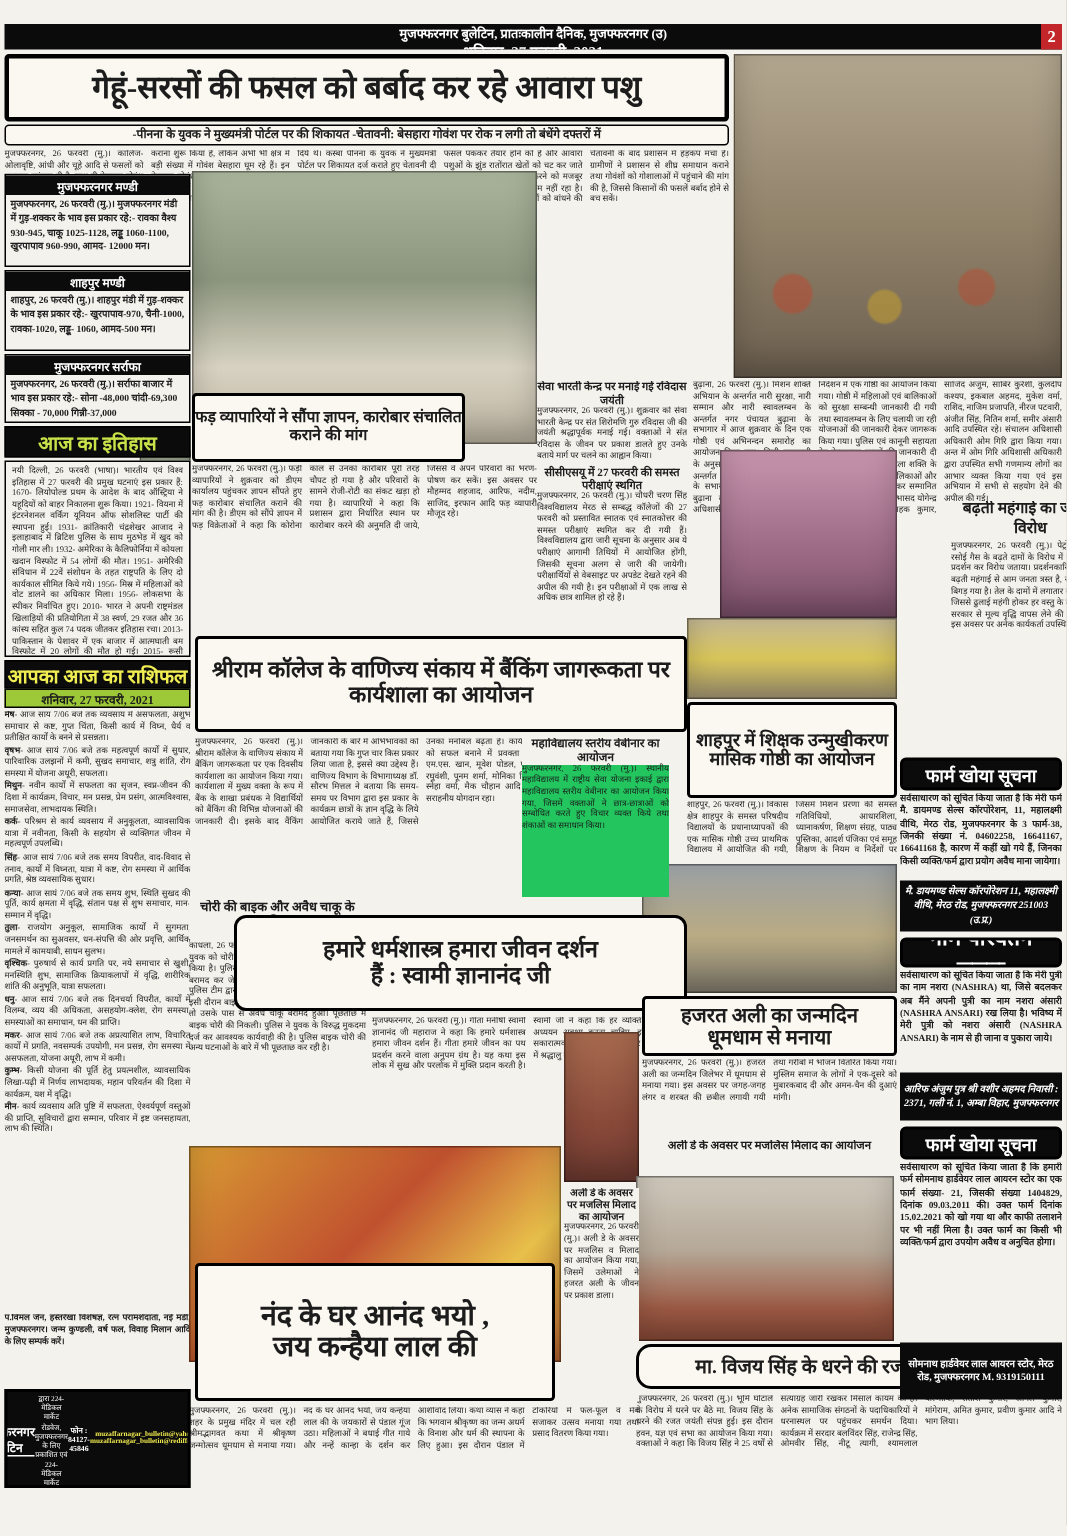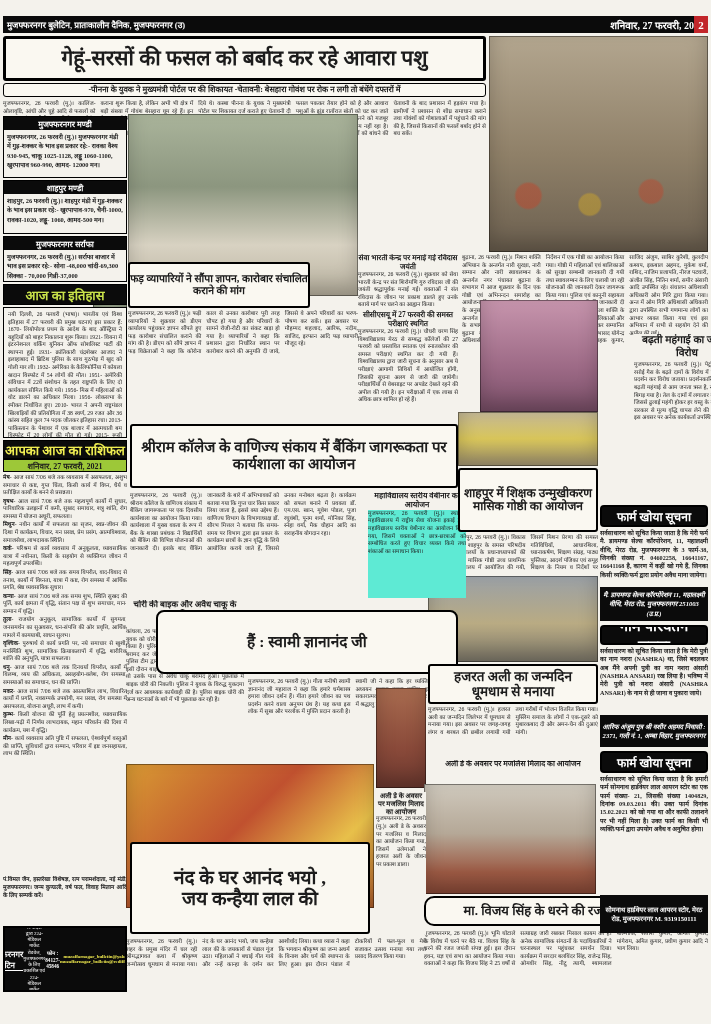--- a/index.html
+++ b/index.html
@@ -1,18 +1,18 @@
 <!DOCTYPE html>
 <html lang="hi"><head>
 <meta charset="utf-8">
 <style>
   html,body{margin:0;padding:0;background:#cfccc3;}
   .page{position:relative;width:711px;height:1024px;margin:0 auto;background:#f4f2ec;
         font-family:"Liberation Serif","DejaVu Serif",serif;color:#1c1c1c;overflow:hidden;}
-  .b{position:absolute;overflow:hidden;box-sizing:border-box;}
+  .b{position:absolute;overflow:hidden;box-sizing:border-box;flex-direction:column;}
   .txt{font-size:5.7px;line-height:1.33;text-align:justify;}
   .txtb{font-size:6.2px;line-height:1.35;text-align:justify;font-weight:bold;}
   .cols2{column-count:2;column-gap:5px;}
   .cols3{column-count:3;column-gap:5px;}
   .cols4{column-count:4;column-gap:5px;}
   .cols5{column-count:5;column-gap:5px;}
   .hbox{background:#faf8f1;border:2px solid #000;display:flex;align-items:center;justify-content:center;
         text-align:center;font-weight:bold;line-height:1.12;z-index:4;border-radius:3px;}
   .inv{background:#0b0b0b;color:#fff;display:flex;align-items:center;justify-content:center;
        font-weight:bold;z-index:4;text-align:center;}
@@ -104,29 +104,30 @@
   <div class="b photo p-fad" style="left:128px;top:114px;width:230px;height:182px;"></div>
   <div class="b hbox" style="left:128px;top:262px;width:182px;height:46px;font-size:10.5px;">
     <span>फड़ व्यापारियों ने सौंपा ज्ञापन, कारोबार संचालित कराने की मांग</span>
   </div>
   <div class="b txt cols3" style="left:128px;top:310px;width:230px;height:108px;">मुजफ्फरनगर, 26 फरवरी (मु.)। फड़ी व्यापारियों ने शुक्रवार को डीएम कार्यालय पहुंचकर ज्ञापन सौंपते हुए फड़ कारोबार संचालित कराने की मांग की है। डीएम को सौंपे ज्ञापन में फड़ विक्रेताओं ने कहा कि कोरोना काल से उनका कारोबार पूरी तरह चौपट हो गया है और परिवारों के सामने रोजी-रोटी का संकट खड़ा हो गया है। व्यापारियों ने कहा कि प्रशासन द्वारा निर्धारित स्थान पर कारोबार करने की अनुमति दी जाये, जिससे वे अपने परिवारों का भरण-पोषण कर सकें। इस अवसर पर मौहम्मद शहजाद, आरिफ, नदीम, साजिद, इरफान आदि फड़ व्यापारी मौजूद रहे।</div>
 
   <div class="b hbox" style="left:130px;top:424px;width:328px;height:64px;font-size:15px;">
     <span>श्रीराम कॉलेज के वाणिज्य संकाय में बैंकिंग जागरूकता पर कार्यशाला का आयोजन</span>
   </div>
   <div class="b txt cols3" style="left:130px;top:492px;width:226px;height:106px;">मुजफ्फरनगर, 26 फरवरी (मु.)। श्रीराम कॉलेज के वाणिज्य संकाय में बैंकिंग जागरूकता पर एक दिवसीय कार्यशाला का आयोजन किया गया। कार्यशाला में मुख्य वक्ता के रूप में बैंक के शाखा प्रबंधक ने विद्यार्थियों को बैंकिंग की विभिन्न योजनाओं की जानकारी दी। इसके बाद वैंकिंग जानकारी के बारे में अभिभावकों को बताया गया कि गुप्त चार किस प्रकार लिया जाता है, इससे क्या उद्देश्य हैं। वाणिज्य विभाग के विभागाध्यक्ष डॉ. सौरभ मित्तल ने बताया कि समय-समय पर विभाग द्वारा इस प्रकार के कार्यक्रम छात्रों के ज्ञान वृद्धि के लिये आयोजित कराये जाते हैं, जिससे उनका मनोबल बढ़ता है। कार्यक्रम को सफल बनाने में प्रवक्ता डॉ. एम.एस. खान, मूवेश पोडल, पूजा रघुवंशी, पूनम शर्मा, मोनिका सिंह, स्नेहा वर्मा, मैक चौहान आदि का सराहनीय योगदान रहा।</div>
-  <div class="b" style="left:368px;top:492px;width:98px;height:106px;z-index:3;background:#5eead4;">
+  <div class="b" style="left:348px;top:492px;width:98px;height:106px;z-index:3;background:#22c55e;">
     <div class="shead">महाविद्यालय स्तरीय वेबीनार का आयोजन</div>
     <div class="txt">मुजफ्फरनगर, 26 फरवरी (मु.)। स्थानीय महाविद्यालय में राष्ट्रीय सेवा योजना इकाई द्वारा महाविद्यालय स्तरीय वेबीनार का आयोजन किया गया, जिसमें वक्ताओं ने छात्र-छात्राओं को सम्बोधित करते हुए विचार व्यक्त किये तथा शंकाओं का समाधान किया।</div>
   </div>
 
   <div class="b shead" style="left:126px;top:600px;width:118px;height:26px;font-size:8.6px;">चोरी की बाइक और अवैध चाकू के साथ गिरफ्तार</div>
   <div class="b txt" style="left:126px;top:628px;width:118px;height:150px;">कांधला, 26 फरवरी (मु.)। पुलिस ने चैकिंग के दौरान एक युवक को चोरी की बाइक व अवैध चाकू के साथ गिरफ्तार किया है। पुलिस ने चोर के कब्जे से चोरी की गयी बाइक बरामद कर जेल भेज दिया। थाना प्रभारी ने बताया कि पुलिस टीम द्वारा संदिग्ध वाहनों की चैकिंग की जा रही थी, इसी दौरान बाइक सवार युवक को रोककर तलाशी ली गयी तो उसके पास से अवैध चाकू बरामद हुआ। पूछताछ में बाइक चोरी की निकली। पुलिस ने युवक के विरुद्ध मुकदमा दर्ज कर आवश्यक कार्यवाही की है। पुलिस बाइक चोरी की अन्य घटनाओं के बारे में भी पूछताछ कर रही है।</div>
 
   <div class="b hbox" style="left:156px;top:610px;width:302px;height:64px;font-size:15.5px;flex-direction:column;border-radius:8px;">
+    <span>हमारे धर्मशास्त्र हमारा जीवन दर्शन</span>
     <span>हैं : स्वामी ज्ञानानंद जी</span>
   </div>
   <div class="b txt cols2" style="left:248px;top:678px;width:210px;height:86px;">मुजफ्फरनगर, 26 फरवरी (मु.)। गीता मनीषी स्वामी ज्ञानानंद जी महाराज ने कहा कि हमारे धर्मशास्त्र हमारा जीवन दर्शन हैं। गीता हमारे जीवन का पथ प्रदर्शन करने वाला अनुपम ग्रंथ है। यह कथा इस लोक में सुख और परलोक में मुक्ति प्रदान करती है। स्वामी जी ने कहा कि हर व्यक्ति को गीता का अध्ययन अवश्य करना चाहिए, इससे जीवन में सकारात्मकता आती है। इस अवसर पर बड़ी संख्या में श्रद्धालु उपस्थित रहे।</div>
 
   <div class="b photo p-worship" style="left:126px;top:764px;width:248px;height:144px;"></div>
   <div class="b hbox" style="left:130px;top:842px;width:240px;height:92px;font-size:19px;flex-direction:column;">
     <span>नंद के घर आनंद भयो ,</span>
     <span>जय कन्हैया लाल की</span>
   </div>
   <div class="b txt cols4" style="left:126px;top:938px;width:300px;height:80px;">मुजफ्फरनगर, 26 फरवरी (मु.)। शहर के प्रमुख मंदिर में चल रही श्रीमद्भागवत कथा में श्रीकृष्ण जन्मोत्सव धूमधाम से मनाया गया। नंद के घर आनंद भयो, जय कन्हैया लाल की के जयकारों से पंडाल गूंज उठा। महिलाओं ने बधाई गीत गाये और नन्हें कान्हा के दर्शन कर आशीर्वाद लिया। कथा व्यास ने कहा कि भगवान श्रीकृष्ण का जन्म अधर्म के विनाश और धर्म की स्थापना के लिए हुआ। इस दौरान पंडाल में टोकरियों में फल-फूल व मेवे सजाकर उत्सव मनाया गया तथा प्रसाद वितरण किया गया।</div>

